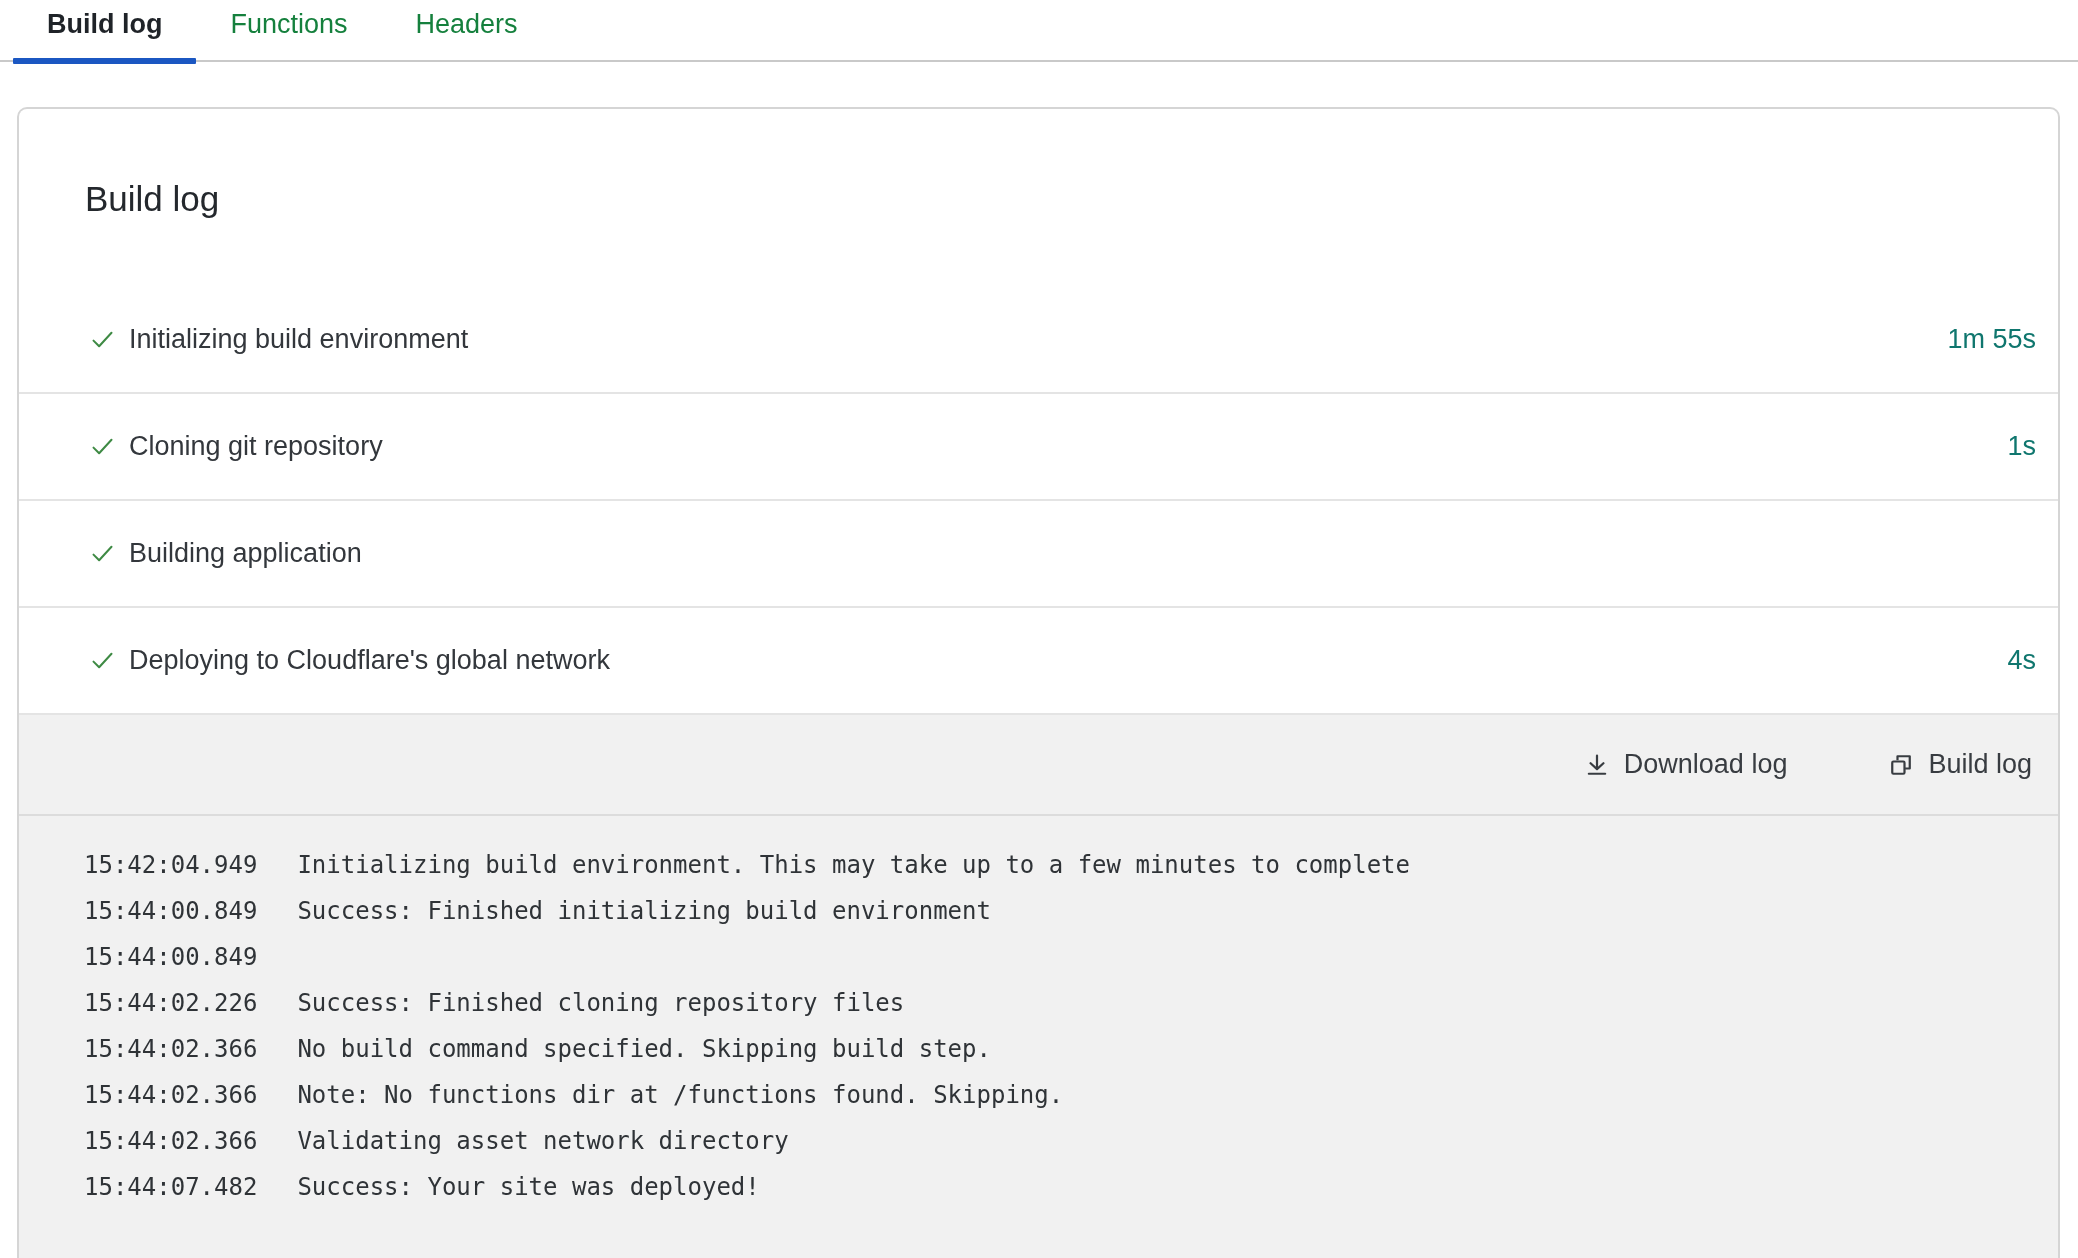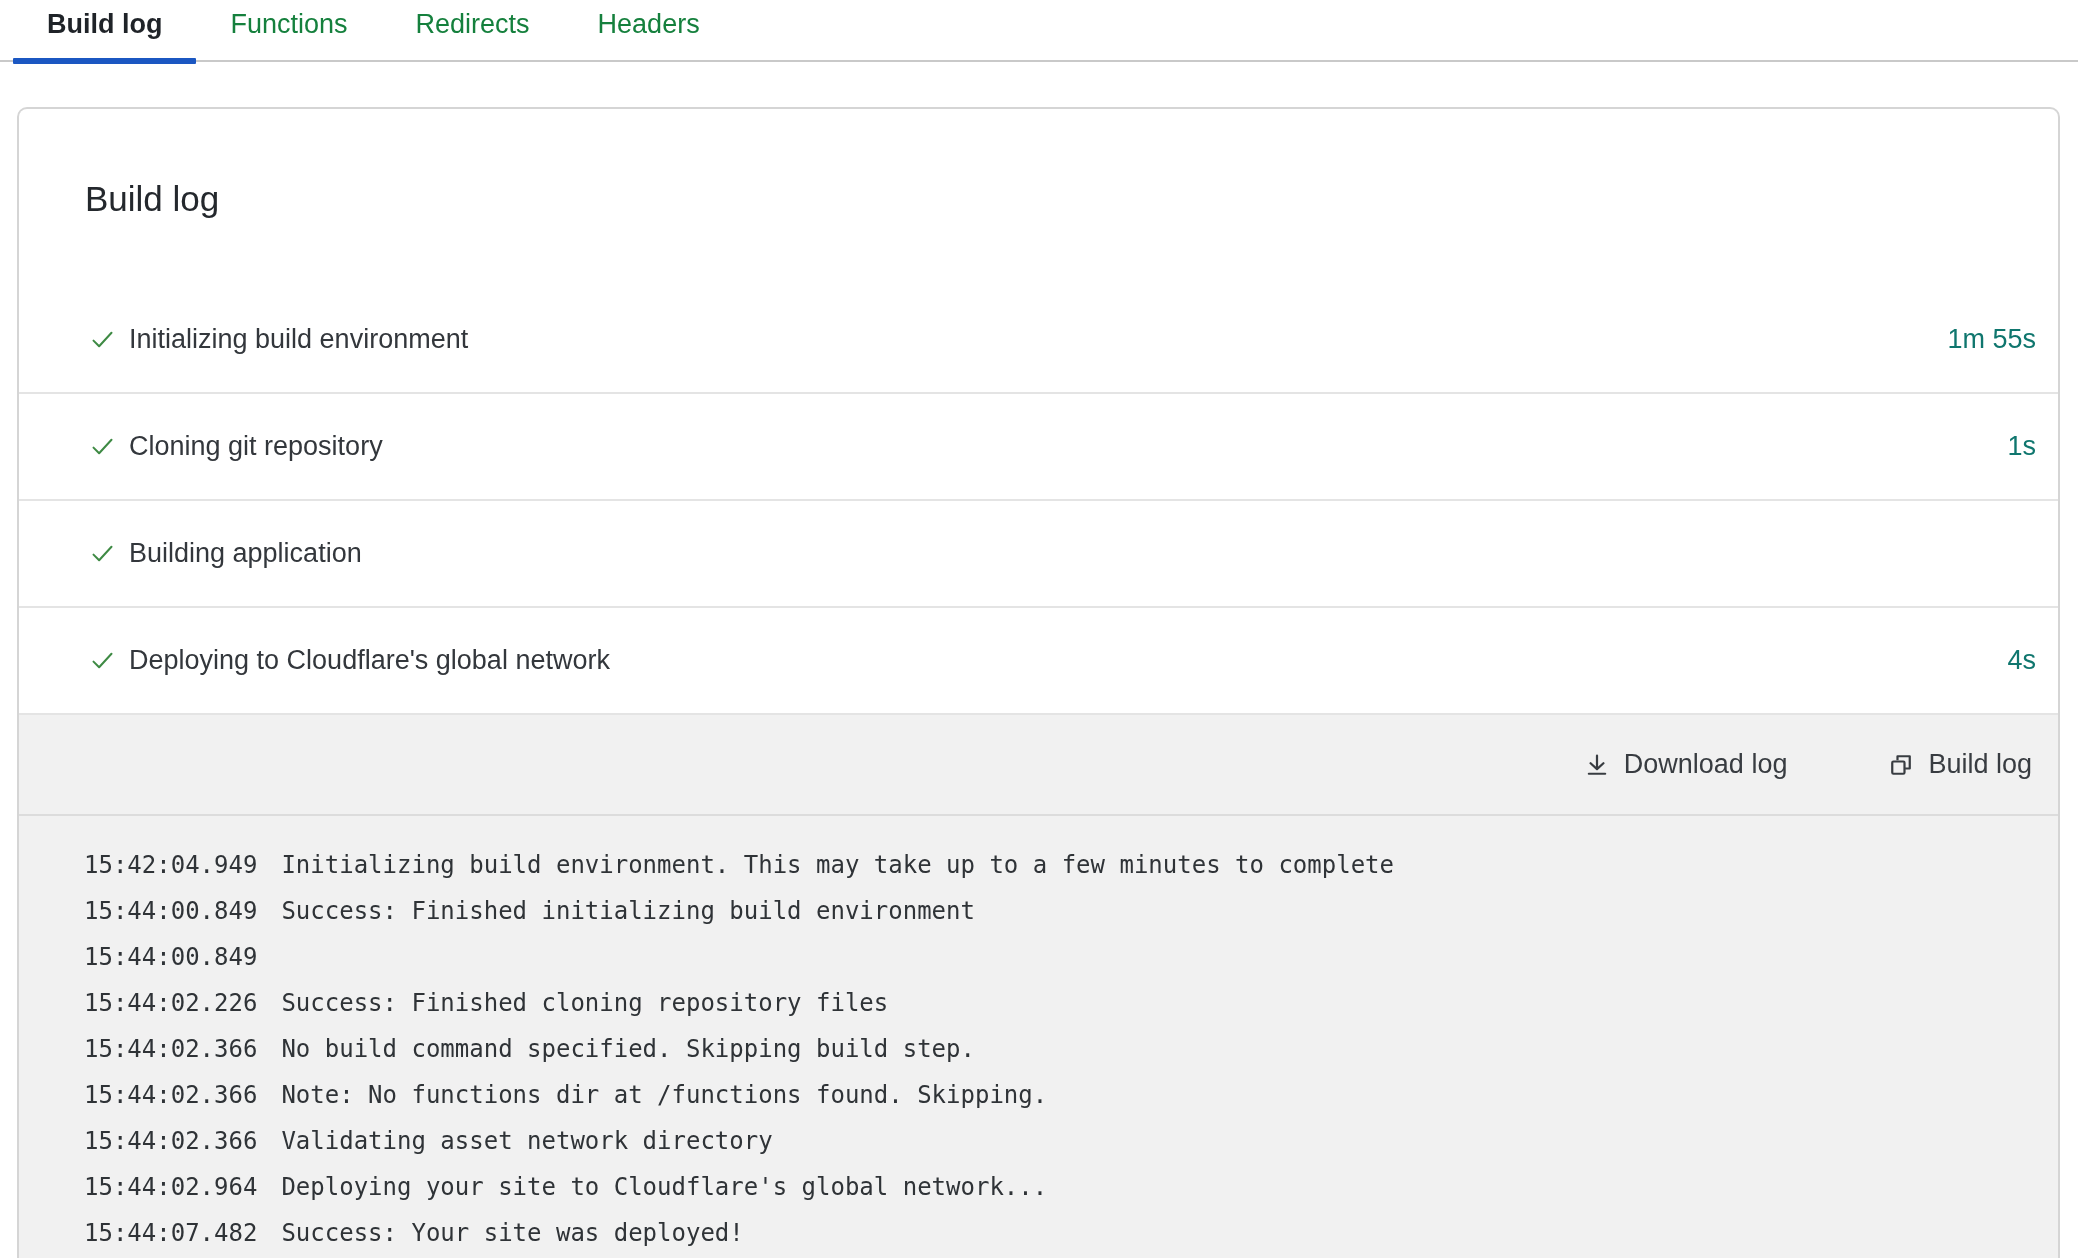--- a/index.html
+++ b/index.html
@@ -105,29 +105,28 @@
     background: #f1f1f1;
     padding: 26px 40px 40px 65px;
     font-family: "DejaVu Sans Mono", monospace;
     font-size: 24px;
     line-height: 46px;
     color: #2f3337;
     overflow: hidden;
   }
   .log-line { display: flex; white-space: nowrap; }
   .log-time { flex: 0 0 auto; }
-  .log-msg  { margin-left: 24px; }
+  .log-msg  { margin-left: 40px; }
 </style>
 </head>
 <body>
 
 <nav class="tabbar">
   <div class="tab active">Build log</div>
   <div class="tab">Functions</div>
-  <div class="tab">Redirects</div>
   <div class="tab">Headers</div>
 </nav>
 
 <section class="card">
 
   <div class="card-header">
     <h1 class="card-title">Build log</h1>
   </div>
 
   <div class="steps">
@@ -218,22 +217,18 @@
     </div>
     <div class="log-line">
       <span class="log-time">15:44:02.366</span>
       <span class="log-msg">Note: No functions dir at /functions found. Skipping.</span>
     </div>
     <div class="log-line">
       <span class="log-time">15:44:02.366</span>
       <span class="log-msg">Validating asset network directory</span>
     </div>
     <div class="log-line">
-      <span class="log-time">15:44:02.964</span>
-      <span class="log-msg">Deploying your site to Cloudflare's global network...</span>
-    </div>
-    <div class="log-line">
       <span class="log-time">15:44:07.482</span>
       <span class="log-msg">Success: Your site was deployed!</span>
     </div>
   </div>
 
 </section>
 
 </body></html>

